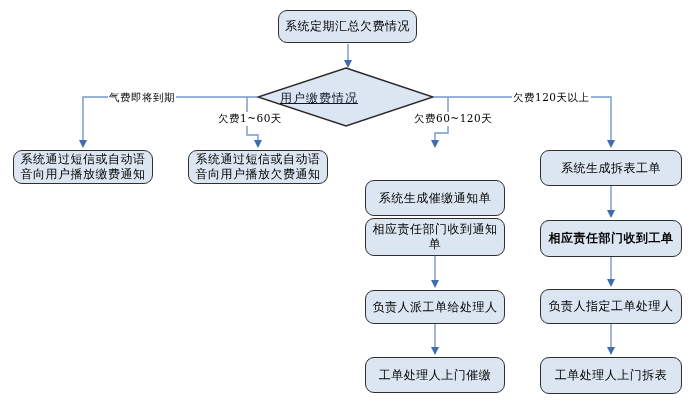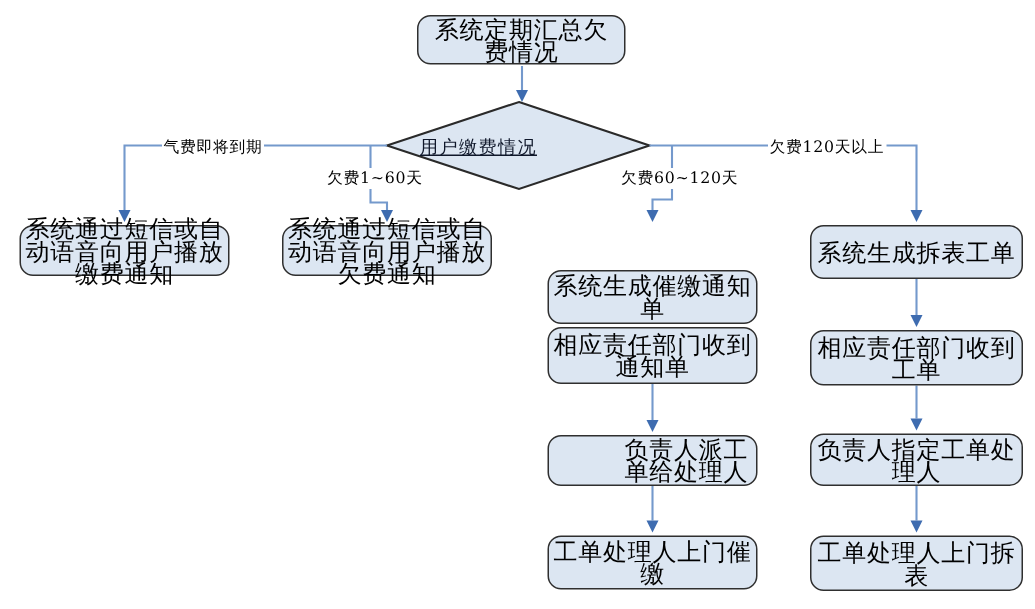--- a/index.html
+++ b/index.html
@@ -8,21 +8,21 @@
   #lines{position:absolute;left:0;top:0;z-index:0;}
   .stem{stroke:var(--connector);stroke-width:1.4;fill:none;}
   .head{fill:var(--arrowhead);stroke:none;}
   .shape{stroke:#2a2a2a;stroke-width:1.4;}
   .node{
     position:absolute;z-index:1;box-sizing:border-box;
     background:var(--node-fill);
     border:1.5px solid #2f2f2f;border-radius:9px;
     display:flex;align-items:center;justify-content:center;
     text-align:center;color:#000;
-    font-size:16px;line-height:15px;letter-spacing:.5px;
+    font-size:12px;line-height:15px;letter-spacing:.5px;
     padding:0 3px;
   }
   .diamond-label{
     position:absolute;z-index:1;color:#0f172a;font-size:12px;letter-spacing:1px;
     text-align:left;
     text-decoration:underline;
   }
   .edge-label{
     position:absolute;z-index:2;color:#000;font-size:10.5px;letter-spacing:.5px;
     background:#fff;padding:0 1px;white-space:nowrap;
@@ -109,31 +109,31 @@
   <div class="node" style="left:188px;top:150px;width:140px;height:34px;">
     <span>系统通过短信或自动语音向用户播放欠费通知</span>
   </div>
 
   <div class="node" style="left:365px;top:150px;width:140px;height:36px;margin-top:30px;">
     <span>系统生成催缴通知单</span>
   </div>
   <div class="node" style="left:365px;top:218px;width:140px;height:38px;">
     <span>相应责任部门收到通知单</span>
   </div>
-  <div class="node" style="left:365px;top:290px;width:140px;height:34px;padding-left:48px;">
+  <div class="node" style="left:365px;top:290px;width:140px;height:34px;">
     <span>负责人派工单给处理人</span>
   </div>
   <div class="node" style="left:365px;top:357px;width:140px;height:36px;">
     <span>工单处理人上门催缴</span>
   </div>
 
   <div class="node" style="left:540px;top:150px;width:142px;height:36px;">
     <span>系统生成拆表工单</span>
   </div>
-  <div class="node" style="left:540px;top:220px;width:142px;height:37px;">
+  <div class="node" style="left:540px;top:220px;width:142px;height:37px;font-weight:bold;">
     <span>相应责任部门收到工单</span>
   </div>
   <div class="node" style="left:540px;top:289px;width:142px;height:35px;">
     <span>负责人指定工单处理人</span>
   </div>
   <div class="node" style="left:540px;top:357px;width:142px;height:37px;">
     <span>工单处理人上门拆表</span>
   </div>
 
 </div>

